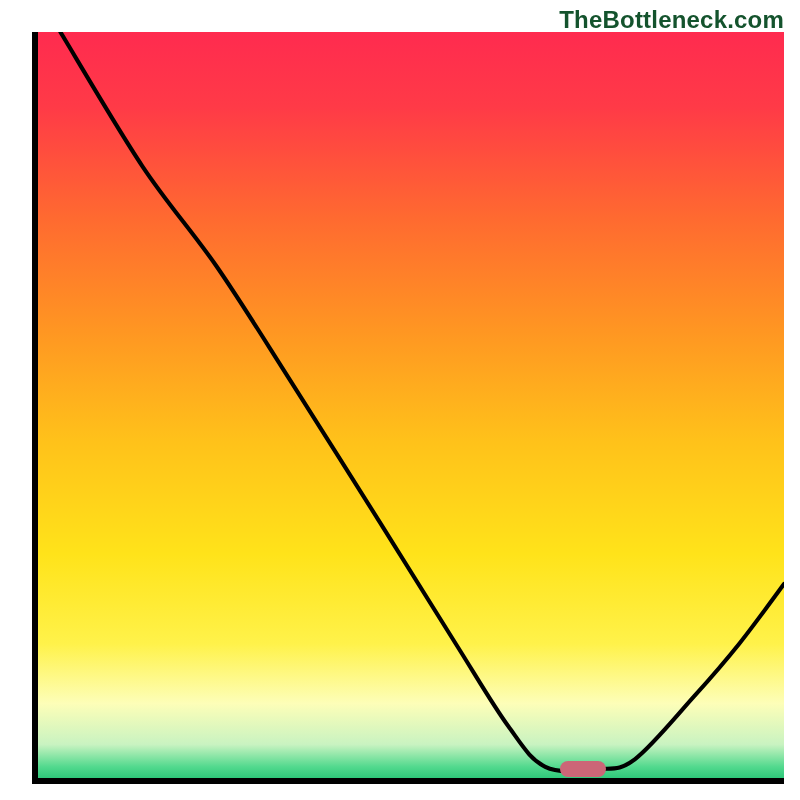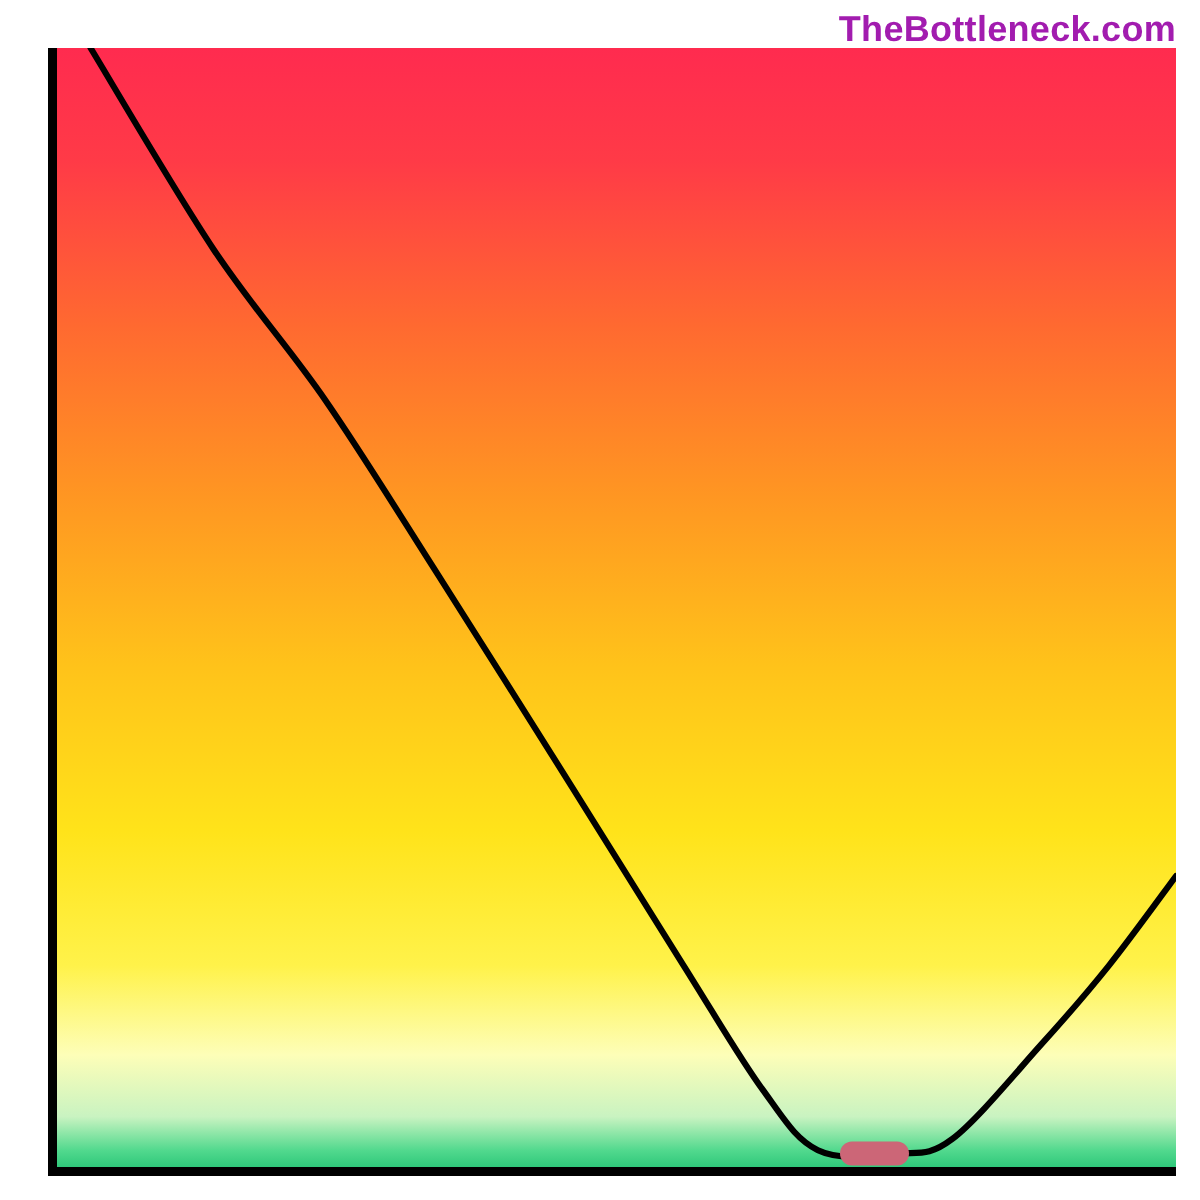--- a/index.html
+++ b/index.html
@@ -15,21 +15,21 @@
     width: 800px;
     height: 800px;
   }
   .watermark {
     position: absolute;
     top: 6px;
     right: 16px;
     font-family: Arial, Helvetica, sans-serif;
     font-size: 24px;
     font-weight: 600;
-    color: #a21caf;
+    color: #14532d;
     letter-spacing: 0.2px;
     z-index: 10;
   }
   .plot-area {
     position: absolute;
     left: 32px;
     top: 32px;
     width: 752px;
     height: 752px;
     border-left: 6px solid #000;

